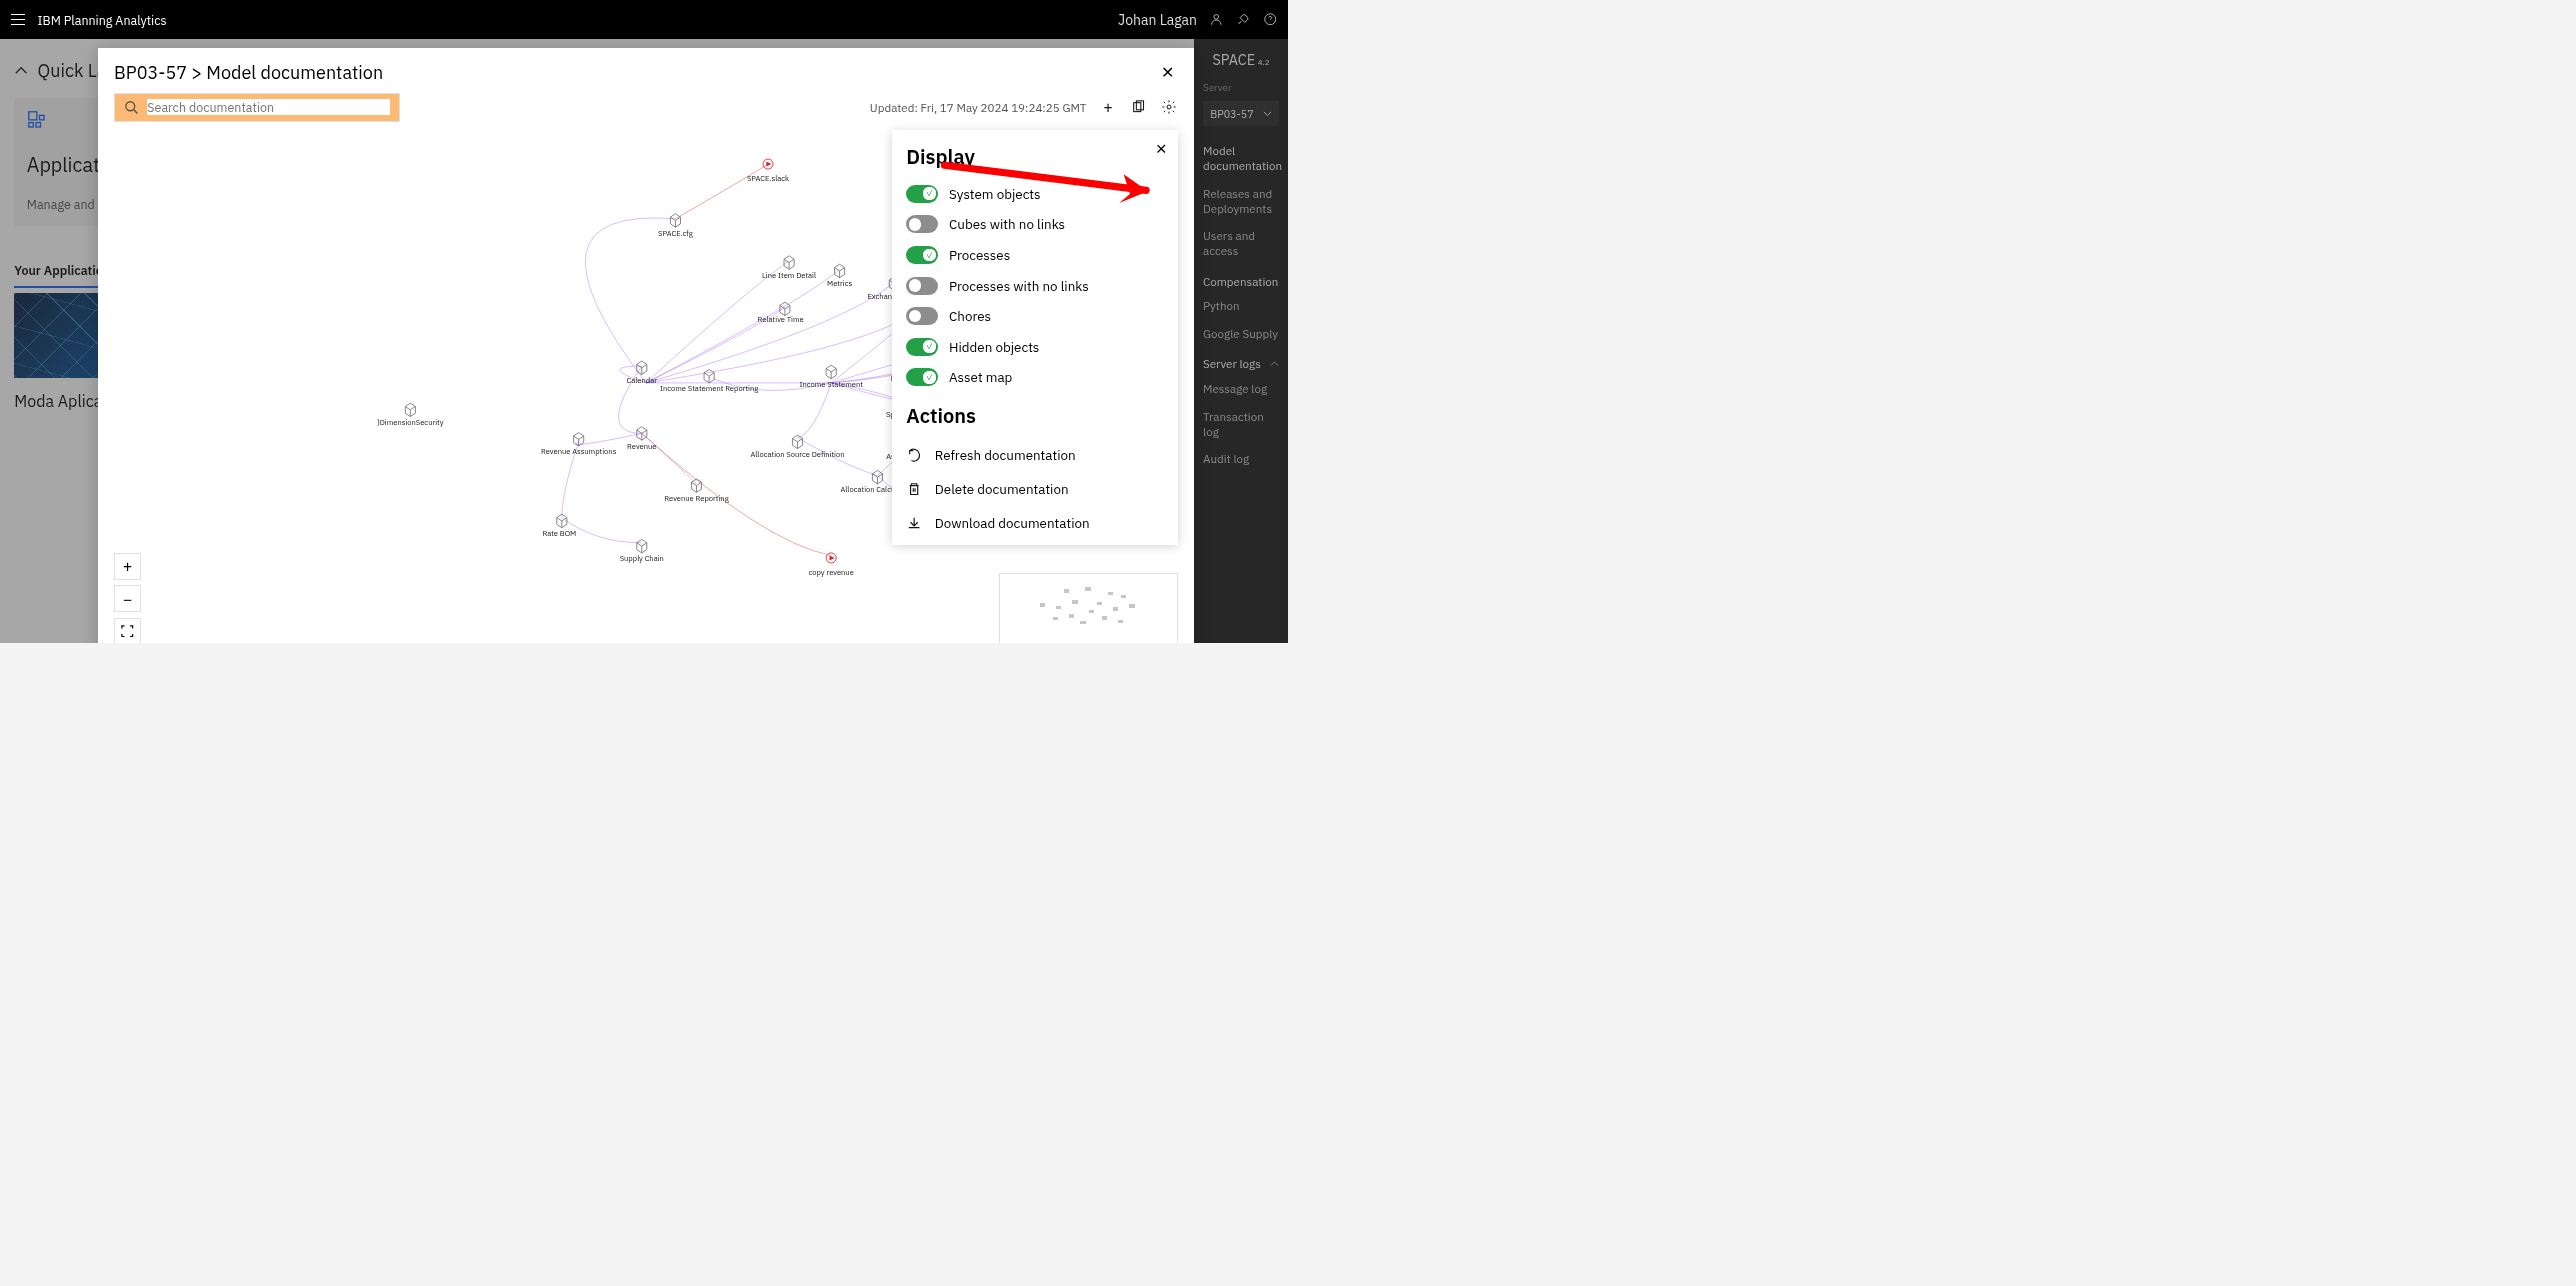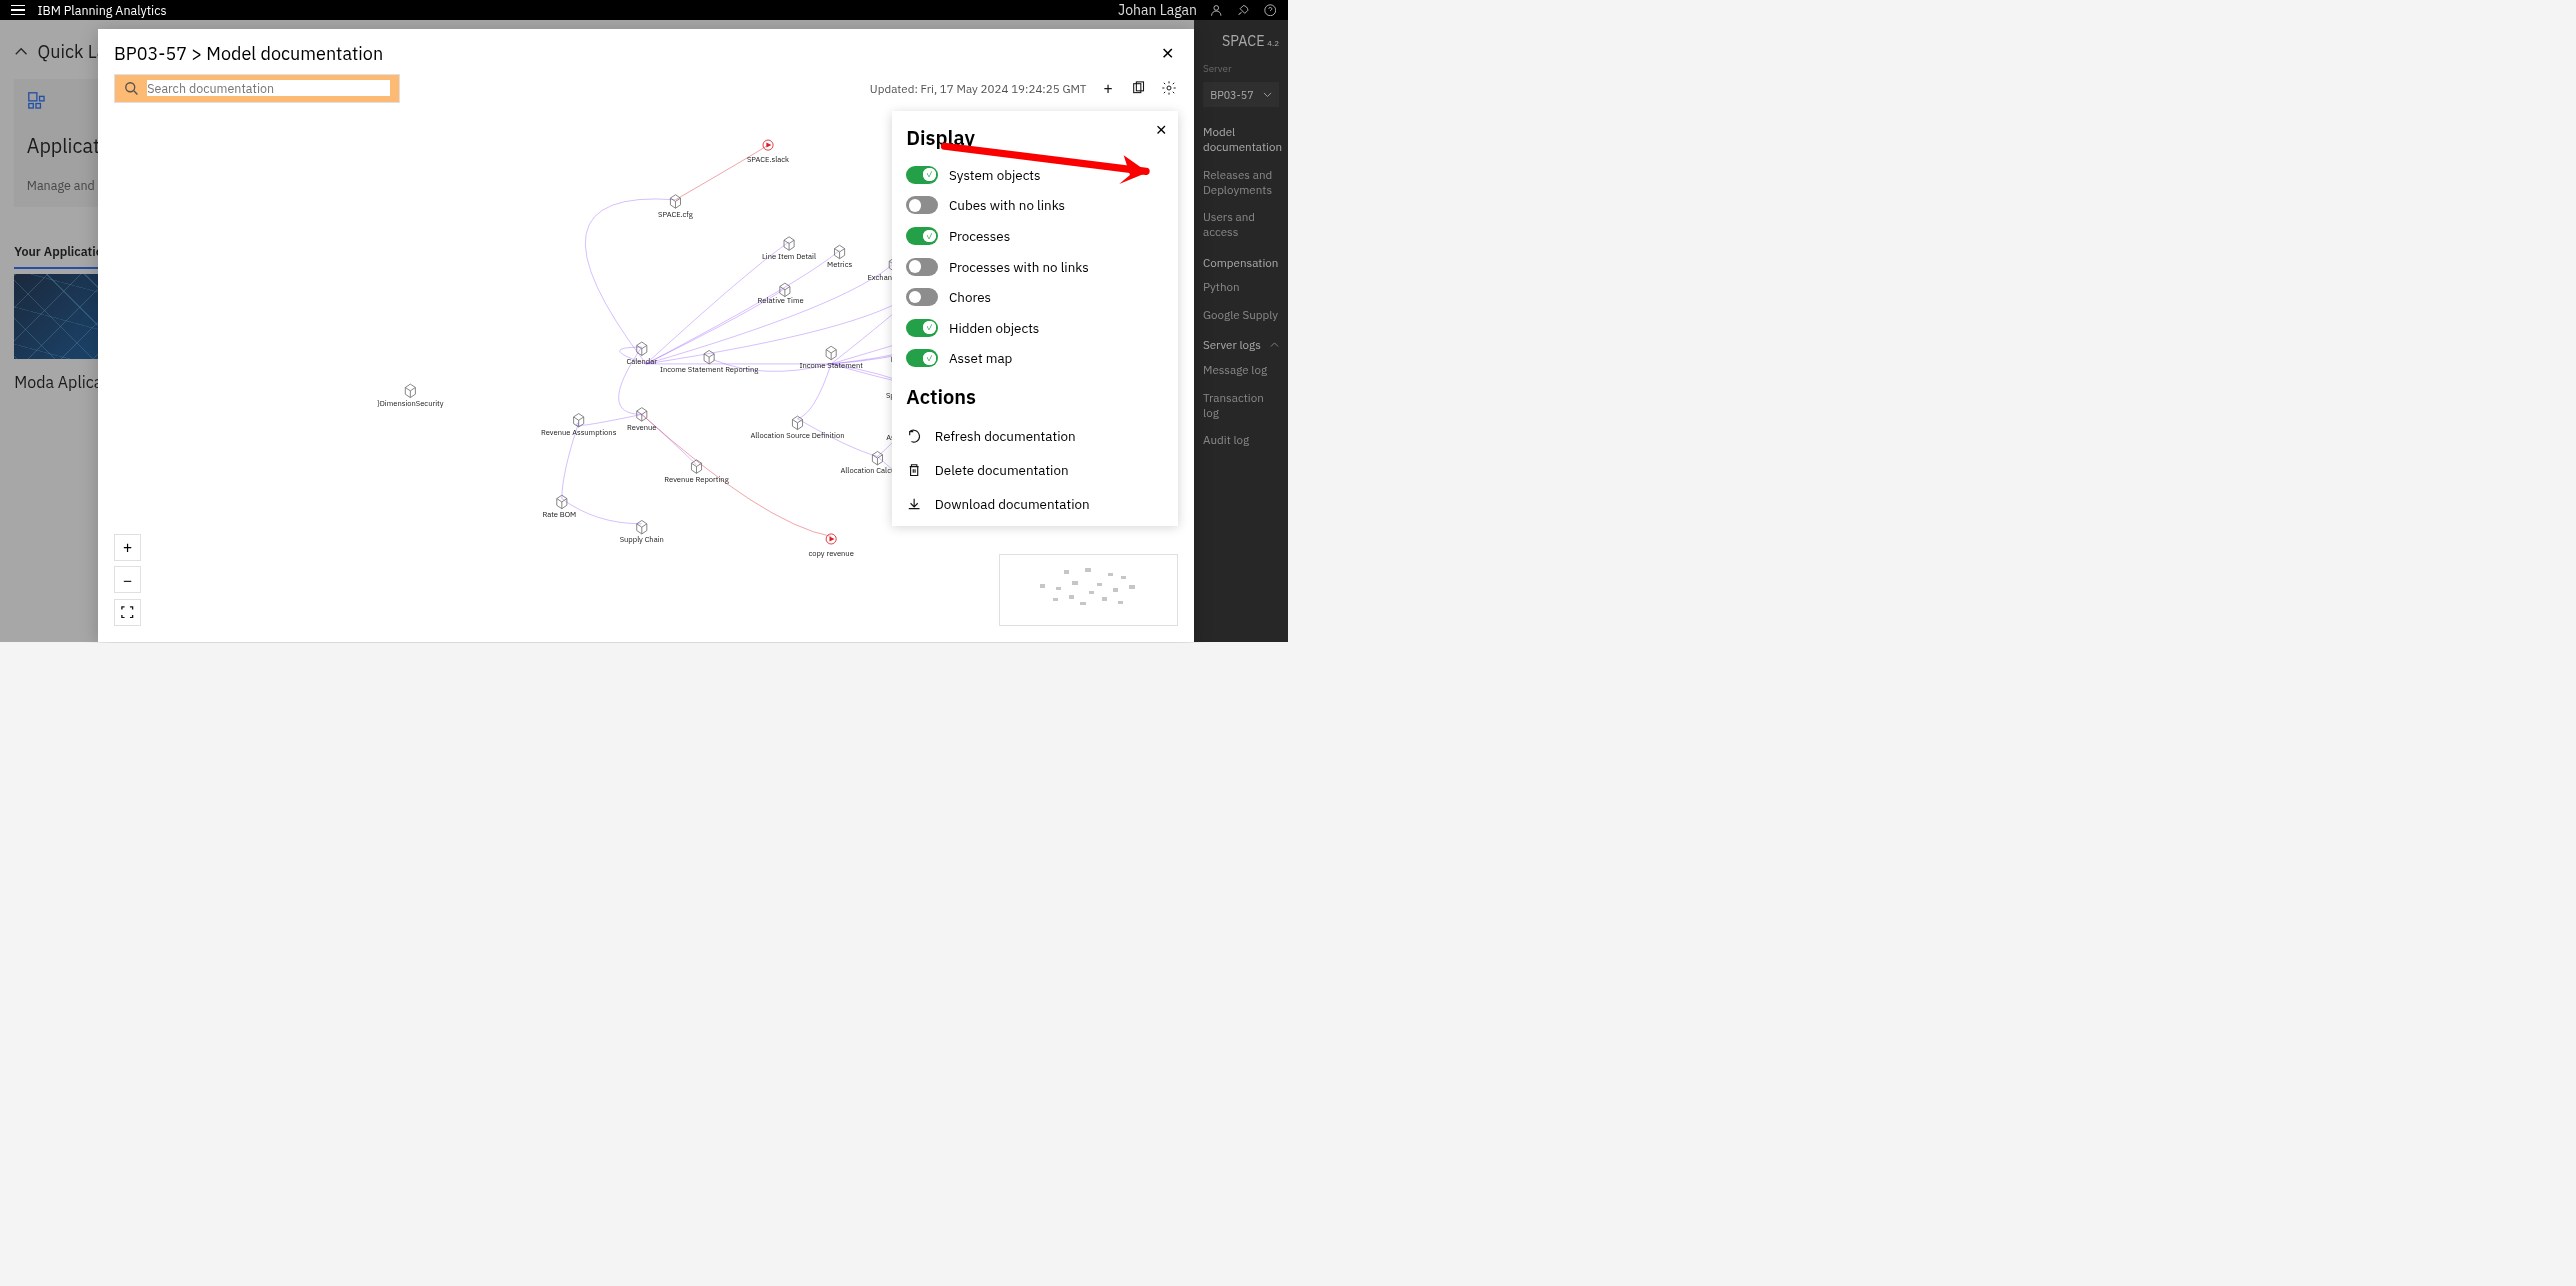--- a/index.html
+++ b/index.html
@@ -1,19 +1,19 @@
 <!DOCTYPE html>
 <html style="font-size:14.3px"><head>
   <meta charset="utf-8">
   <style>
     * { margin: 0; padding: 0; box-sizing: border-box; font-family: "IBM Plex Sans", -apple-system, BlinkMacSystemFont, "Segoe UI", sans-serif; }
     body { background: #f4f4f4; width: 1288px; height: 643px; overflow: hidden; position: relative; }
 
     
-    .top-header { background: #000; height: 20px; display: flex; align-items: center; padding: 0 10.7px; color: #fff; position: relative; z-index: 1; }
+    .top-header { background: #000; height: 39px; display: flex; align-items: center; padding: 0 10.7px; color: #fff; position: relative; z-index: 1; }
     .hamburger { width: 14.3px; height: 10.7px; display: flex; flex-direction: column; justify-content: space-between; cursor: pointer; }
     .hamburger span { height: 1.3px; background: #fff; }
     .product-name { font-size: 12.5px; margin-left: 12.5px; }
     .header-right { margin-left: auto; display: flex; align-items: center; gap: 12.5px; color: #ddd; }
     .user-name { font-size: 14px; }
     .header-icon { width: 14.3px; height: 14.3px; display: flex; align-items: center; justify-content: center; cursor: pointer; }
 
     
     .main-area { display: flex; height: calc(100% - 21.5px); position: relative; }
 
@@ -34,21 +34,21 @@
     .tile-thumb::before { content: ''; position: absolute; inset: -18px; background:
       repeating-linear-gradient(45deg, rgba(100,200,255,.4) 0 0.9px, transparent 0.9px 27px),
       repeating-linear-gradient(-45deg, rgba(150,220,255,.35) 0 0.9px, transparent 0.9px 23px),
       repeating-linear-gradient(15deg, rgba(80,180,240,.3) 0 0.9px, transparent 0.9px 36px); }
     .tile-title { font-size: 16px; padding: 12.5px 0; }
 
     .grey-overlay { position: absolute; inset: 0; background: rgba(60,60,60,.45); z-index: 2; }
 
     
     .right-sidebar { width: 94px; background: #161616; color: #c6c6c6; flex-shrink: 0; position: relative; z-index: 1; padding-top: 10.7px; }
-    .sidebar-header { display: flex; justify-content: flex-end; align-items: baseline; padding: 0 9px 9px 9px; color: #fff; }
+    .sidebar-header { display: flex; justify-content: center; align-items: baseline; padding: 0 9px 9px 9px; color: #fff; }
     .space-label { font-size: 14.3px; font-weight: 400; }
     .space-ver { font-size: 8px; margin-left: 2.7px; margin-bottom: 5.4px; }
     .sidebar-subheader { font-size: 9.8px; color: #8d8d8d; padding: 0 9px 3.6px; }
     .sidebar-select { margin: 3.6px 9px 10.7px; background: #262626; padding: 5.4px 7.2px; font-size: 10.7px; color: #fff; display: flex; justify-content: space-between; align-items: center; cursor: pointer; }
     .sidebar-item { padding: 6.3px 9px; font-size: 11.6px; color: #c6c6c6; cursor: pointer; }
     .sidebar-item.active { color: #fff; }
     .sidebar-section { display: flex; justify-content: space-between; align-items: center; padding: 9px 9px 3.6px; font-size: 11.6px; color: #fff; cursor: pointer; }
 
     
     .modal { position: absolute; top: 9px; left: 98px; right: 94px; bottom: 0; background: #fff; z-index: 5; display: flex; flex-direction: column; box-shadow: 0 1.8px 18px rgba(0,0,0,.2); overflow: hidden; }

